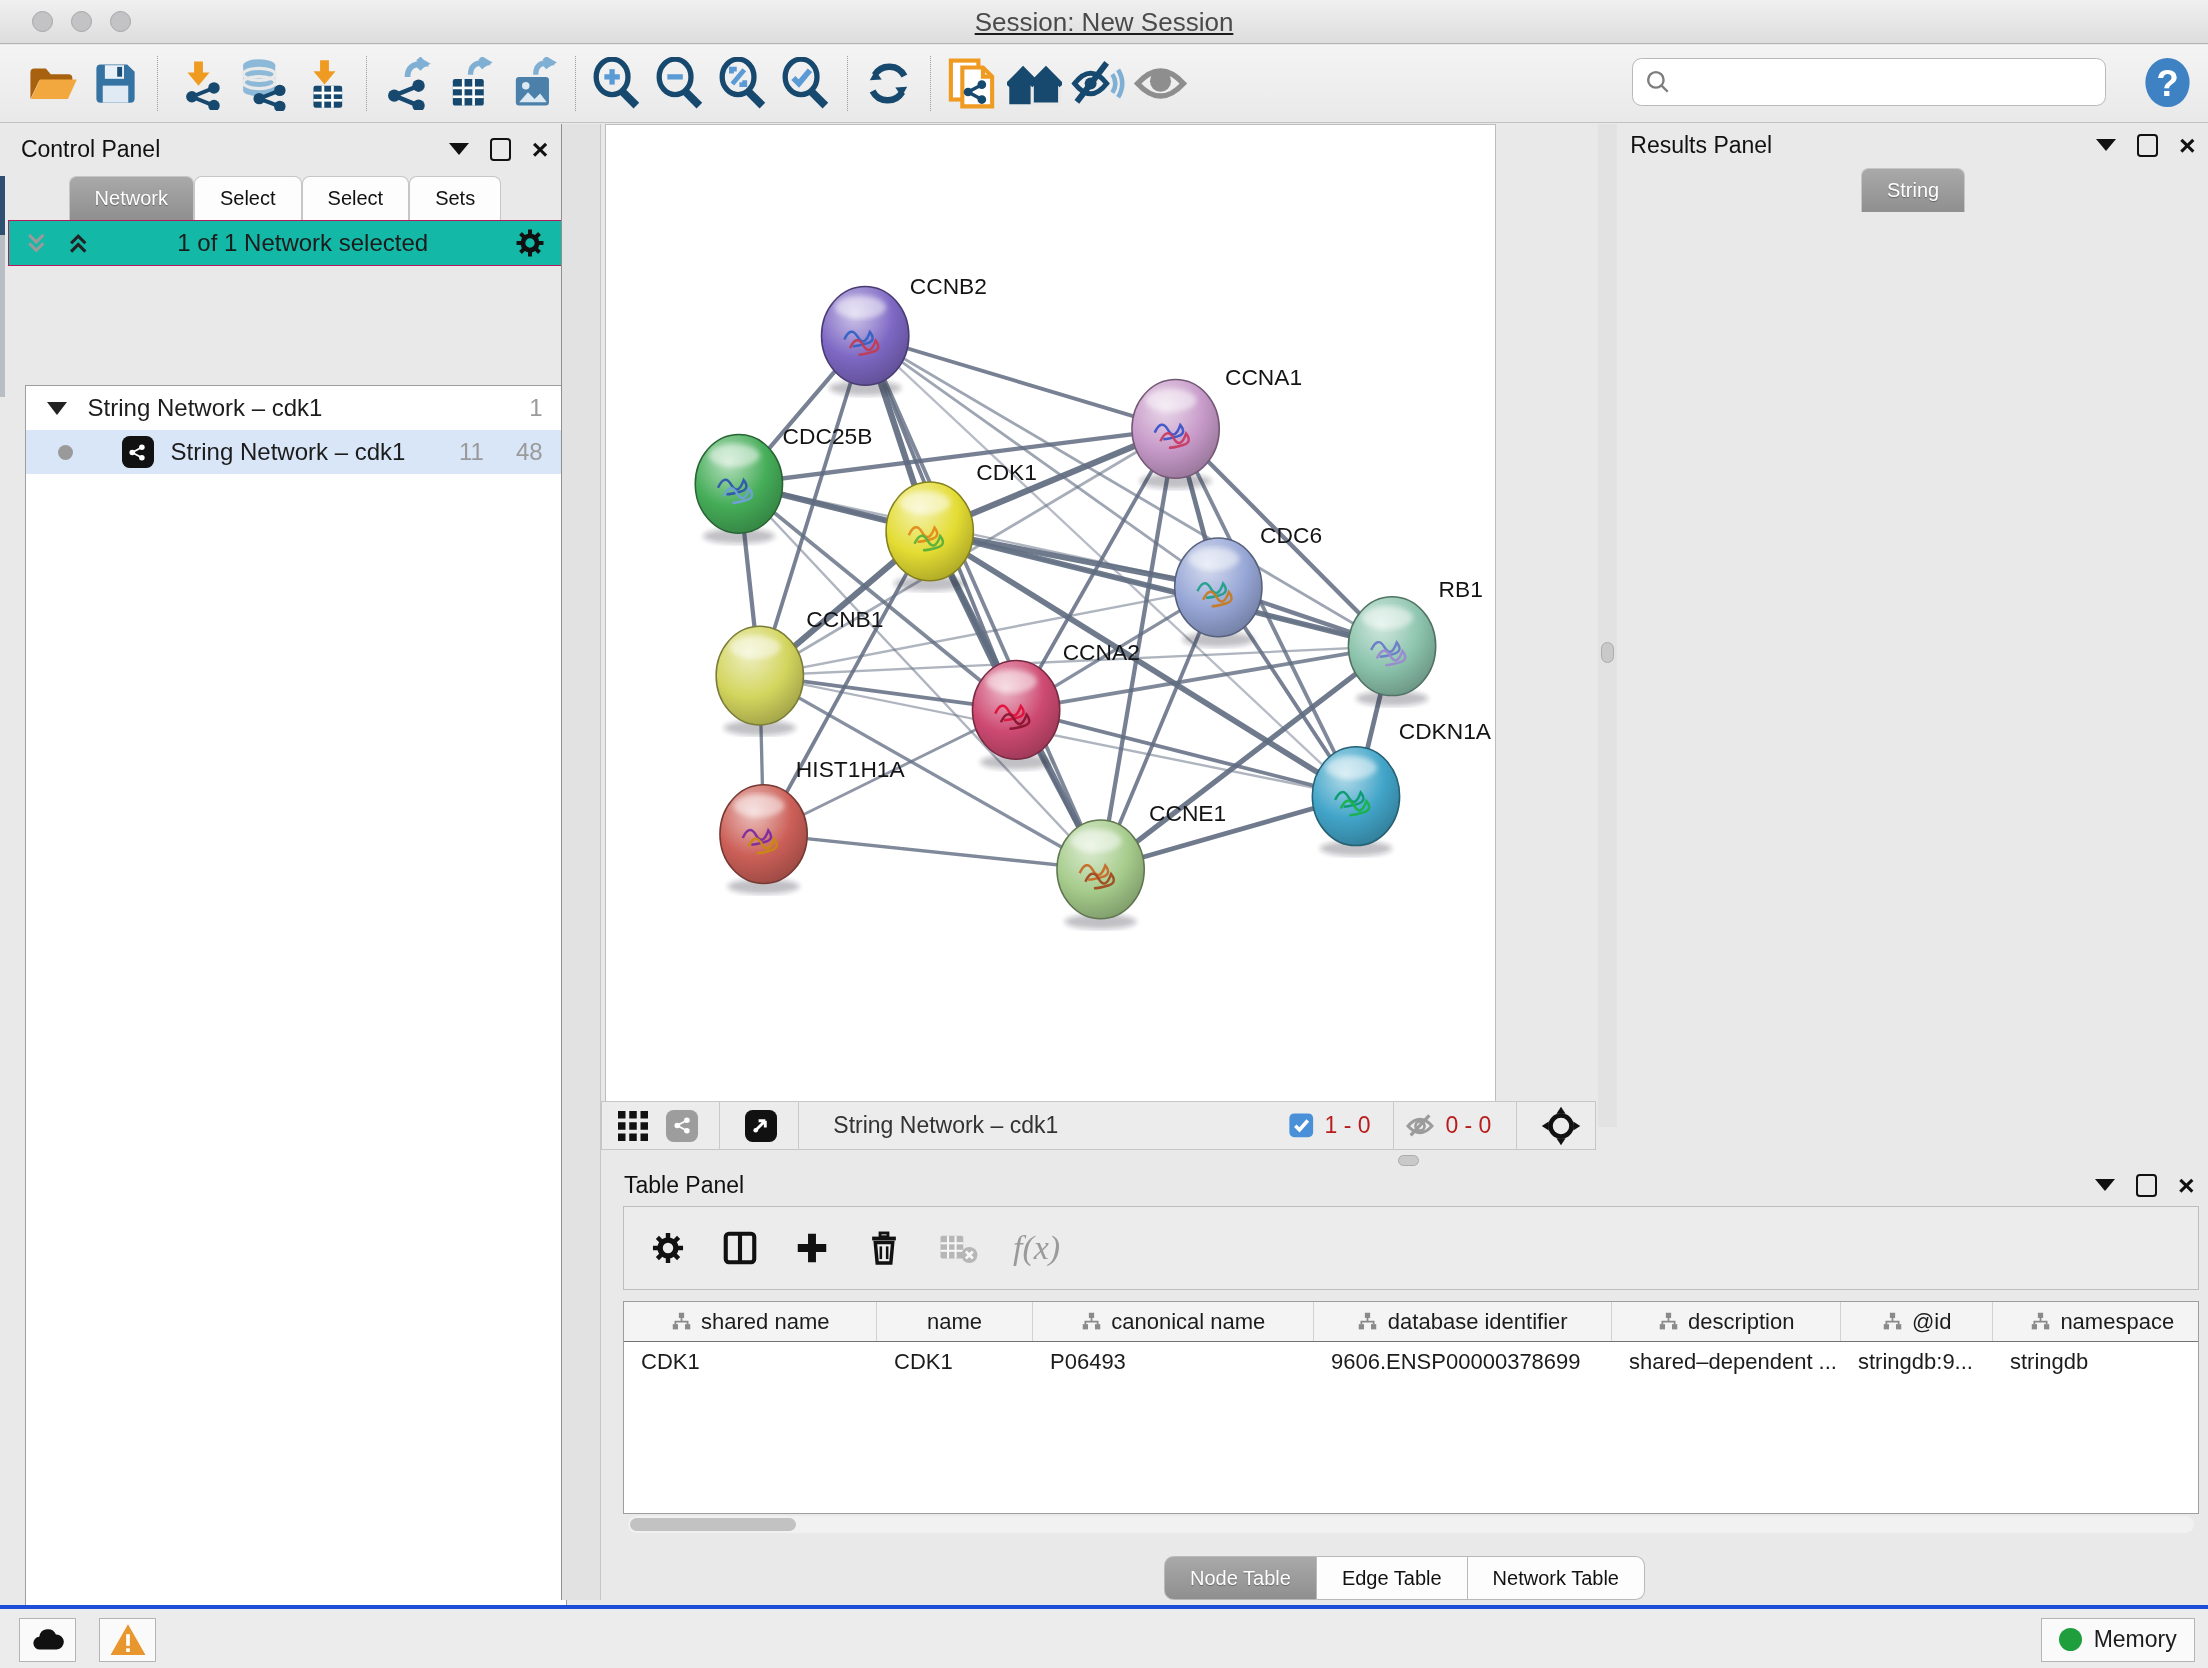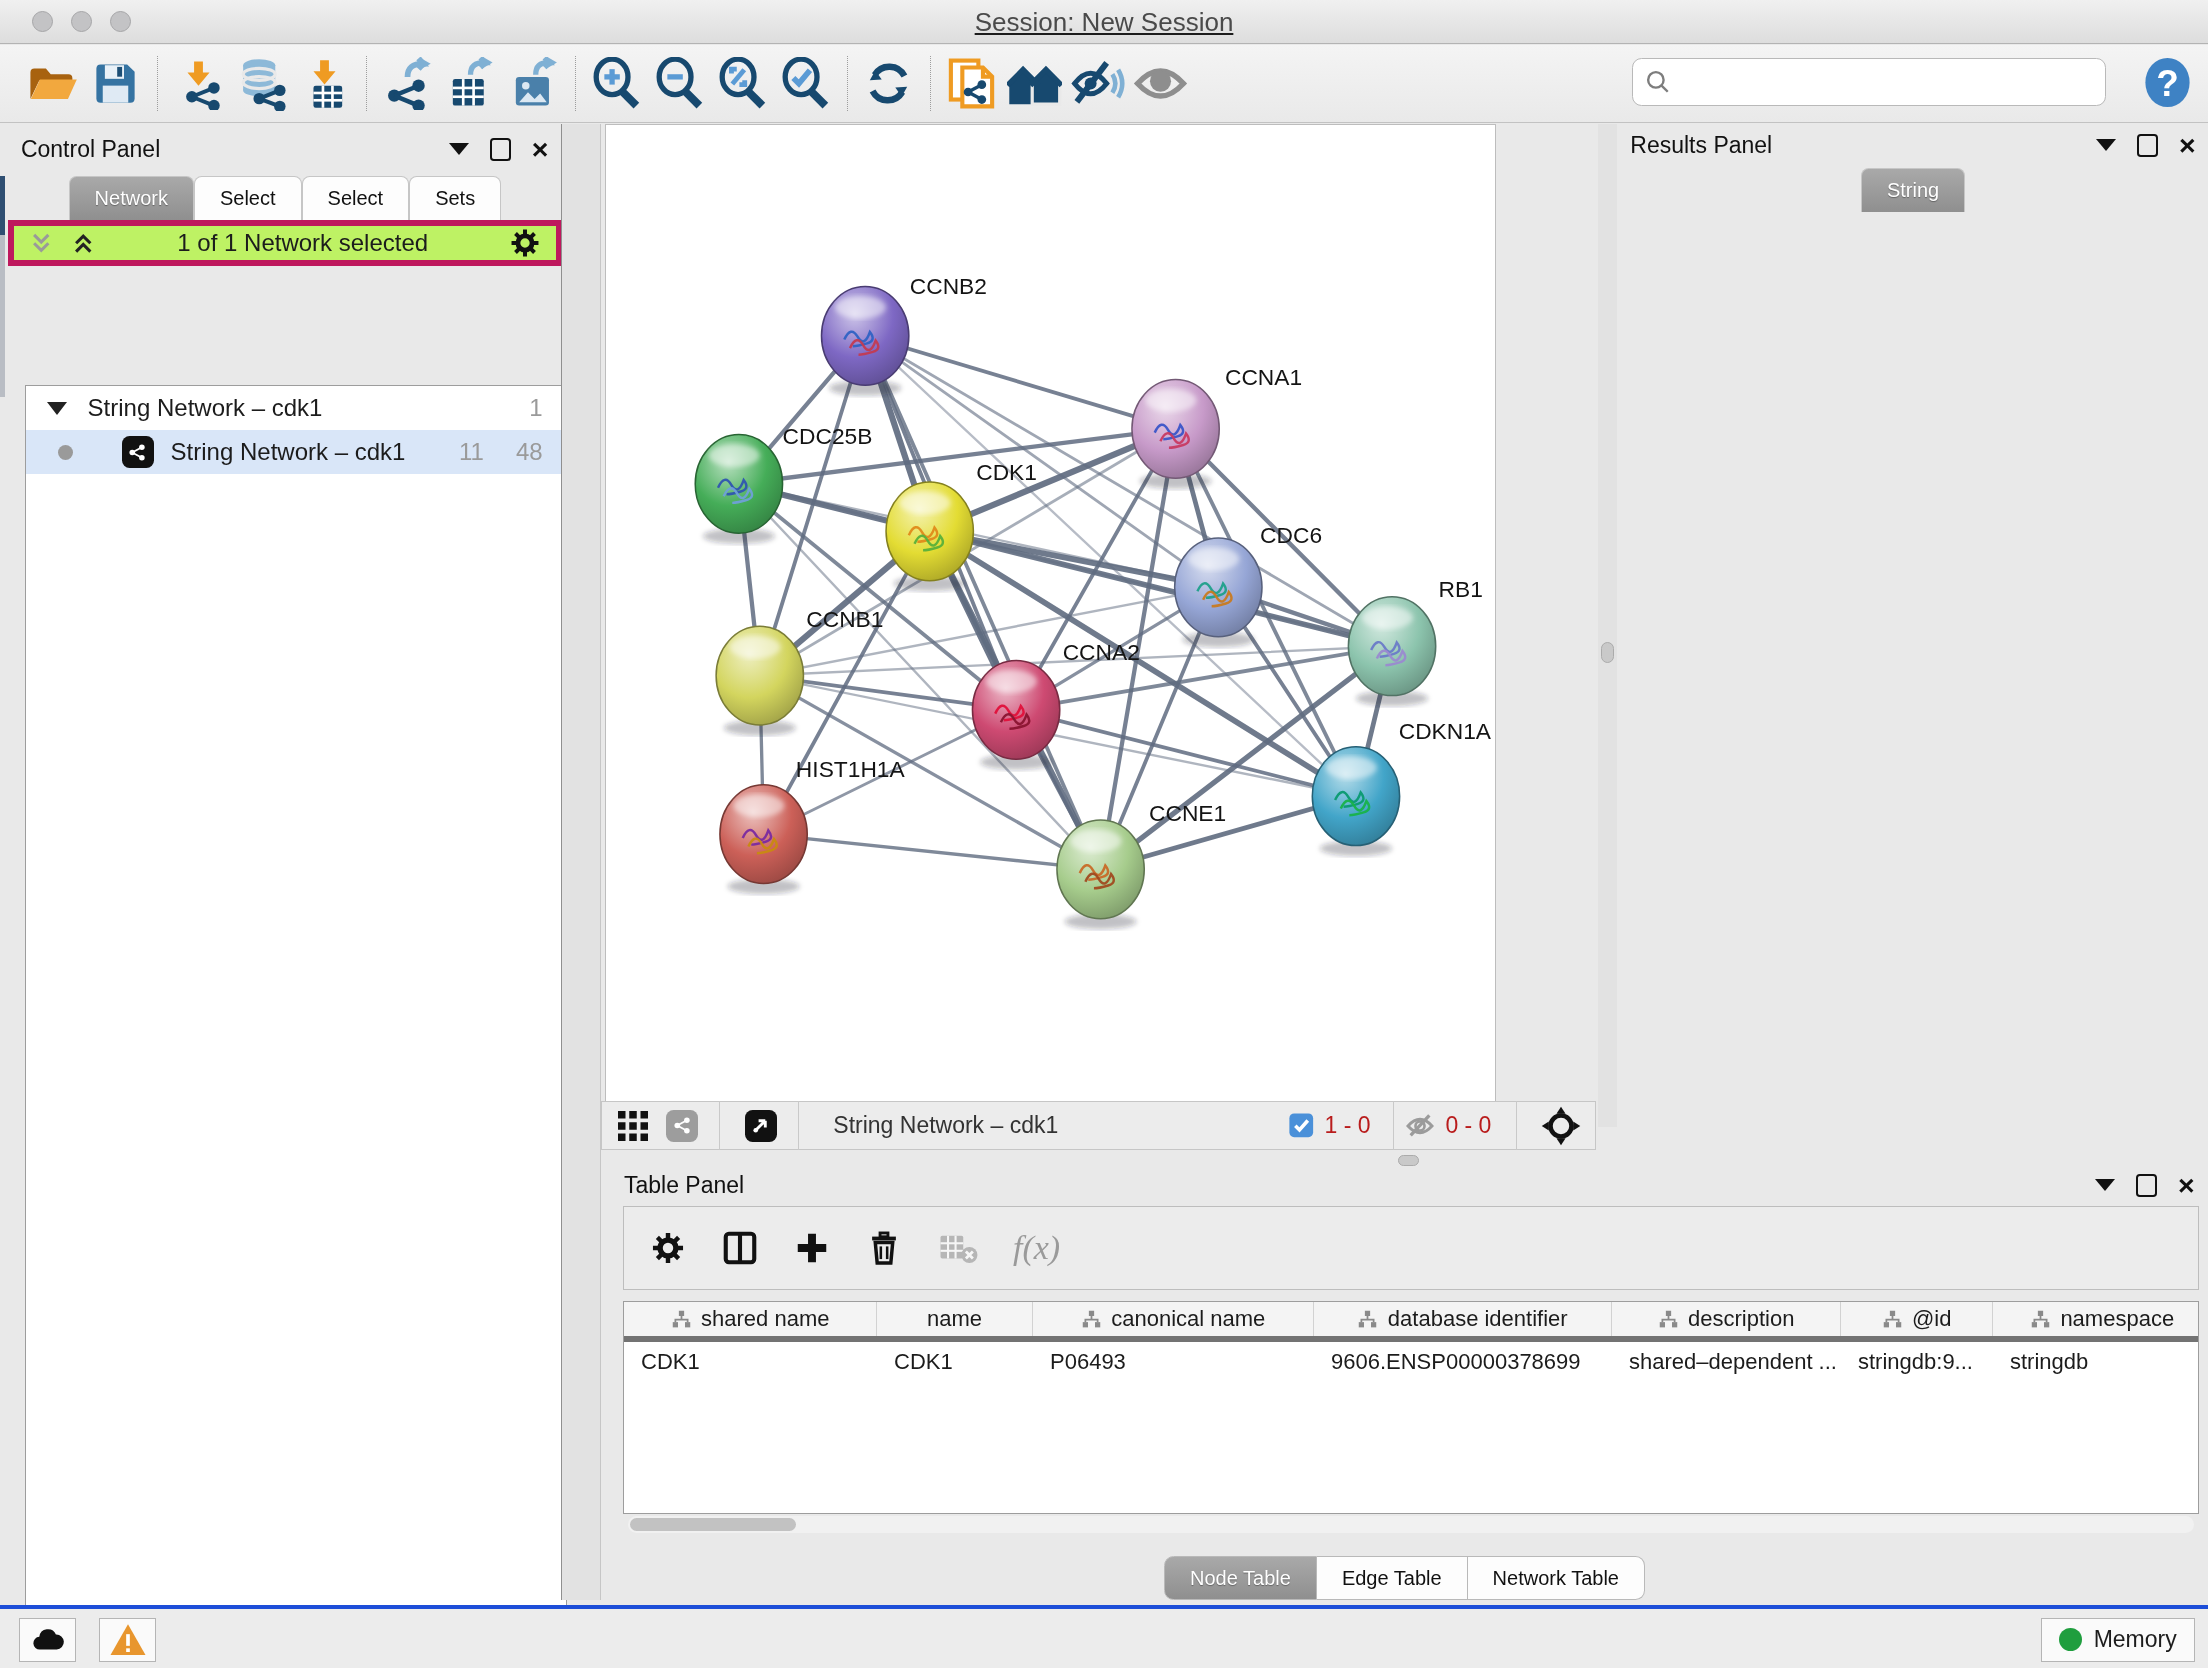--- a/index.html
+++ b/index.html
@@ -45,21 +45,21 @@
   #net-status { left:601px; top:1101px; width:995px; height:49px; background:#ececec; border:1px solid #c6c6c6;
     display:flex; align-items:center; font-size:23px; color:#333; }
   .ns-sep { width:1px; height:49px; background:#c9c9c9; margin:0 9.5px; }
   .gray-num { color:#b91c1c;text-align:center; }
   .serif { font-family:"Liberation Serif","DejaVu Serif",serif; }
 
   
   #tp-toolbar { left:623px; top:1206px; width:1576px; height:84px; background:#ececec; border:1px solid #bdbdbd;
     display:flex; align-items:center; gap:34px; padding-left:25px; }
   #tp-table { left:623px; top:1301px; width:1576px; height:213px; background:#fff; border:1px solid #9d9d9d; overflow:hidden; }
-  #tp-head { display:flex; height:40px; background:#f4f4f4; border-bottom:6px solid #737373; }
+  #tp-head { display:flex; height:40px; background:#f4f4f4; border-bottom:1px solid #737373; }
   .th { display:flex; align-items:center; justify-content:center; gap:9.5px; font-size:22px; border-right:1px solid #d2d2d2; overflow:hidden; white-space:nowrap; }
   #tp-row { display:flex; height:40px; }
   .td { font-size:22px; line-height:40px; padding-left:17px; overflow:hidden; white-space:nowrap; }
   #hscroll { left:628px; top:1516px; width:1566px; height:17px; background:#f1f1f1; border-radius:8.6px; }
   #hthumb { position:absolute; left:1.9px; top:1.9px; width:166px; height:13.3px; background:#c2c2c2; border-radius:6.7px; }
 
   
   #bottom-bar { left:0; top:1605px; width:2208px; height:63px; background:#ececec; border-top:4px solid #1d4ed8; }
   .bb-btn { position:absolute; top:8.6px; width:57px; height:44px; background:#fafafa; border:1.9px solid #b5b5b5; display:flex; align-items:center; justify-content:center; }
   #memory-btn { position:absolute; right:13.3px; top:8.6px; height:44px; padding:0 17px; background:#fafafa; border:1.9px solid #b5b5b5;
@@ -292,21 +292,21 @@
       <span class="ctl-sq"></span>
       <span class="ctl-x">×</span>
     </span>
   </div>
   <div style="display:flex; margin:13.3px 0 0 61px;">
     <div class="tab sel">Network</div>
     <div class="tab">Select</div>
     <div class="tab">Select</div>
     <div class="tab">Sets</div>
   </div>
-  <div style="display:flex; align-items:center; height:46px; padding:0 13.3px; background:#bef264; border:6px solid #be185d; margin-top:0;">
+  <div style="display:flex; align-items:center; height:46px; padding:0 13.3px; background:#14b8a6; border:1px solid #be185d; margin-top:0;">
     <svg width="28.5" height="28.5" viewBox="0 0 24 24">
       <g fill="none" stroke="#9a9a9a" stroke-width="2.6">
           <path d="M6 5 l6 6 6-6 M6 12 l6 6 6-6"></path>
         </g>
     </svg>
     <svg width="28.5" height="28.5" viewBox="0 0 24 24" style="margin-left:13.3px">
       <g fill="none" stroke="#222" stroke-width="2.6">
           <path d="M6 19 l6-6 6 6 M6 12 l6-6 6 6"></path>
         </g>
     </svg>

